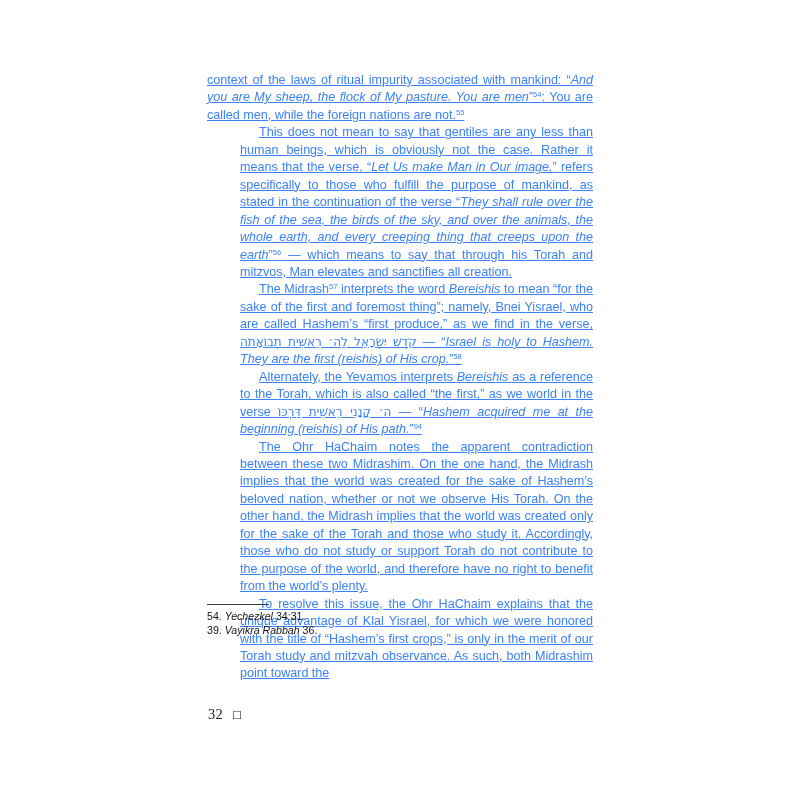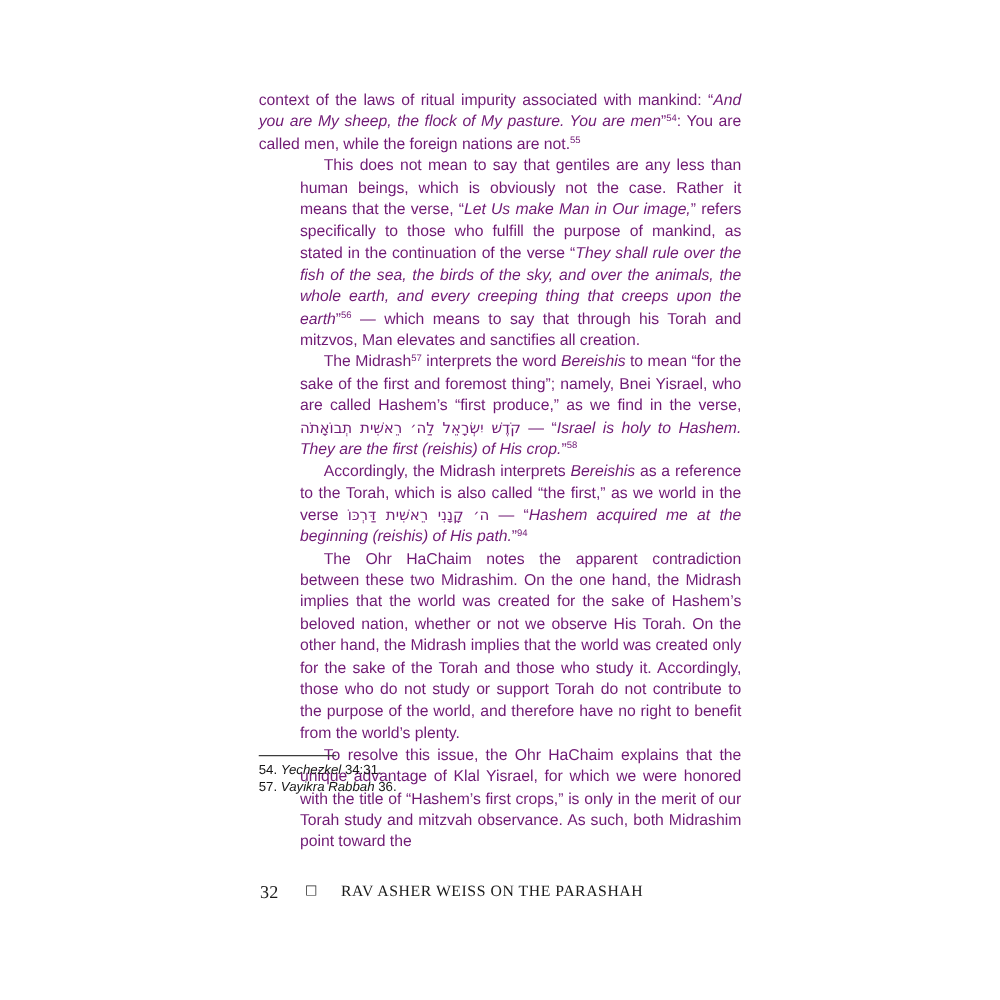--- a/index.html
+++ b/index.html
@@ -30,23 +30,24 @@
     top: 72px;
     width: 386px;
   }
 
   .body-par {
     margin: 0;
     font-size: 12.6px;
     line-height: 17.45px;
     text-align: justify;
     text-justify: inter-word;
-    color: #701a75;
+    color: #3b82f6;
     font-family: "Liberation Sans", sans-serif;
     letter-spacing: -0.02px;
+    text-decoration: underline;
   }
 
   .body-par.indent {
     text-indent: 19px;
     margin-left: 33px;
   }
 
   .body-par em,
   .body-par i {
     font-style: italic;
@@ -91,21 +92,22 @@
 
   .fn-line i {
     font-style: italic;
   }
 
   .footer {
     position: absolute;
     left: 208px;
     top: 706px;
     display: flex;
-    gap: 12px;
+    align-items: center;
+    gap: 0;
   }
 
   .folio {
     font-family: "Liberation Serif", serif;
     font-size: 14.5px;
     color: #1a1a1a;
     letter-spacing: 0.2px;
   }
 
   .folio-sep {
@@ -126,32 +128,31 @@
 </style>
 </head>
 <body>
 
 <div class="page">
 
   <div class="text-column">
       <p class="body-par"><span>context of the laws of ritual impurity associated with mankind: “</span><i>And you are My sheep, the flock of My pasture. You are men</i><span>”</span><sup>54</sup><span>: You are called men, while the foreign nations are not.</span><sup>55</sup></p>
       <p class="body-par indent"><span>This does not mean to say that gentiles are any less than human beings, which is obviously not the case. Rather it means that the verse, “</span><i>Let Us make Man in Our image,</i><span>” refers specifically to those who fulfill the purpose of mankind, as stated in the continuation of the verse “</span><i>They shall rule over the fish of the sea, the birds of the sky, and over the animals, the whole earth, and every creeping thing that creeps upon the earth</i><span>”</span><sup>56</sup><span> — which means to say that through his Torah and mitzvos, Man elevates and sanctifies all creation.</span></p>
       <p class="body-par indent"><span>The Midrash</span><sup>57</sup><span> interprets the word </span><i>Bereishis</i><span> to mean “for the sake of the first and foremost thing”; namely, Bnei Yisrael, who are called Hashem’s “first produce,” as we find in the verse, </span><span class="heb">קֹדֶשׁ יִשְׂרָאֵל לַה׳ רֵאשִׁית תְבוֹאָתֹה</span><span> — “</span><i>Israel is holy to Hashem. They are the first (reishis) of His crop.</i><span>”</span><sup>58</sup></p>
-      <p class="body-par indent"><span>Accordingly, the Midrash interprets </span><i>Bereishis</i><span> as a reference to the Torah, which is also called “the first,” as we world in the verse </span><span class="heb">ה׳ קָנָנִי רֵאשִׁית דַּרְכּוֹ</span><span> — “</span><i>Hashem acquired me at the beginning (reishis) of His path.</i><span>”</span><sup>94</sup></p>
+      <p class="body-par indent"><span>Alternately, the Yevamos interprets </span><i>Bereishis</i><span> as a reference to the Torah, which is also called “the first,” as we world in the verse </span><span class="heb">ה׳ קָנָנִי רֵאשִׁית דַּרְכּוֹ</span><span> — “</span><i>Hashem acquired me at the beginning (reishis) of His path.</i><span>”</span><sup>94</sup></p>
       <p class="body-par indent"><span>The Ohr HaChaim notes the apparent contradiction between these two Midrashim. On the one hand, the Midrash implies that the world was created for the sake of Hashem’s beloved nation, whether or not we observe His Torah. On the other hand, the Midrash implies that the world was created only for the sake of the Torah and those who study it. Accordingly, those who do not study or support Torah do not contribute to the purpose of the world, and therefore have no right to benefit from the world’s plenty.</span></p>
       <p class="body-par indent"><span>To resolve this issue, the Ohr HaChaim explains that the unique advantage of Klal Yisrael, for which we were honored with the title of “Hashem’s first crops,” is only in the merit of our Torah study and mitzvah observance. As such, both Midrashim point toward the</span></p>
     </div>
 
   <div class="footnote-block">
     <hr class="fn-rule">
     <div>
         <p class="fn-line"><span>54. </span><i>Yechezkel</i><span> 34:31.</span></p>
-        <p class="fn-line"><span>57. </span><i>Vayikra Rabbah</i><span> 36.</span></p>
+        <p class="fn-line"><span>39. </span><i>Vayikra Rabbah</i><span> 36.</span></p>
       </div>
   </div>
 
   <div class="footer">
     <span class="folio">32</span>
     <span class="folio-sep">□</span>
-    <span class="running-head">RAV ASHER WEISS ON THE PARASHAH</span>
   </div>
 
 </div>
 
 </body></html>

